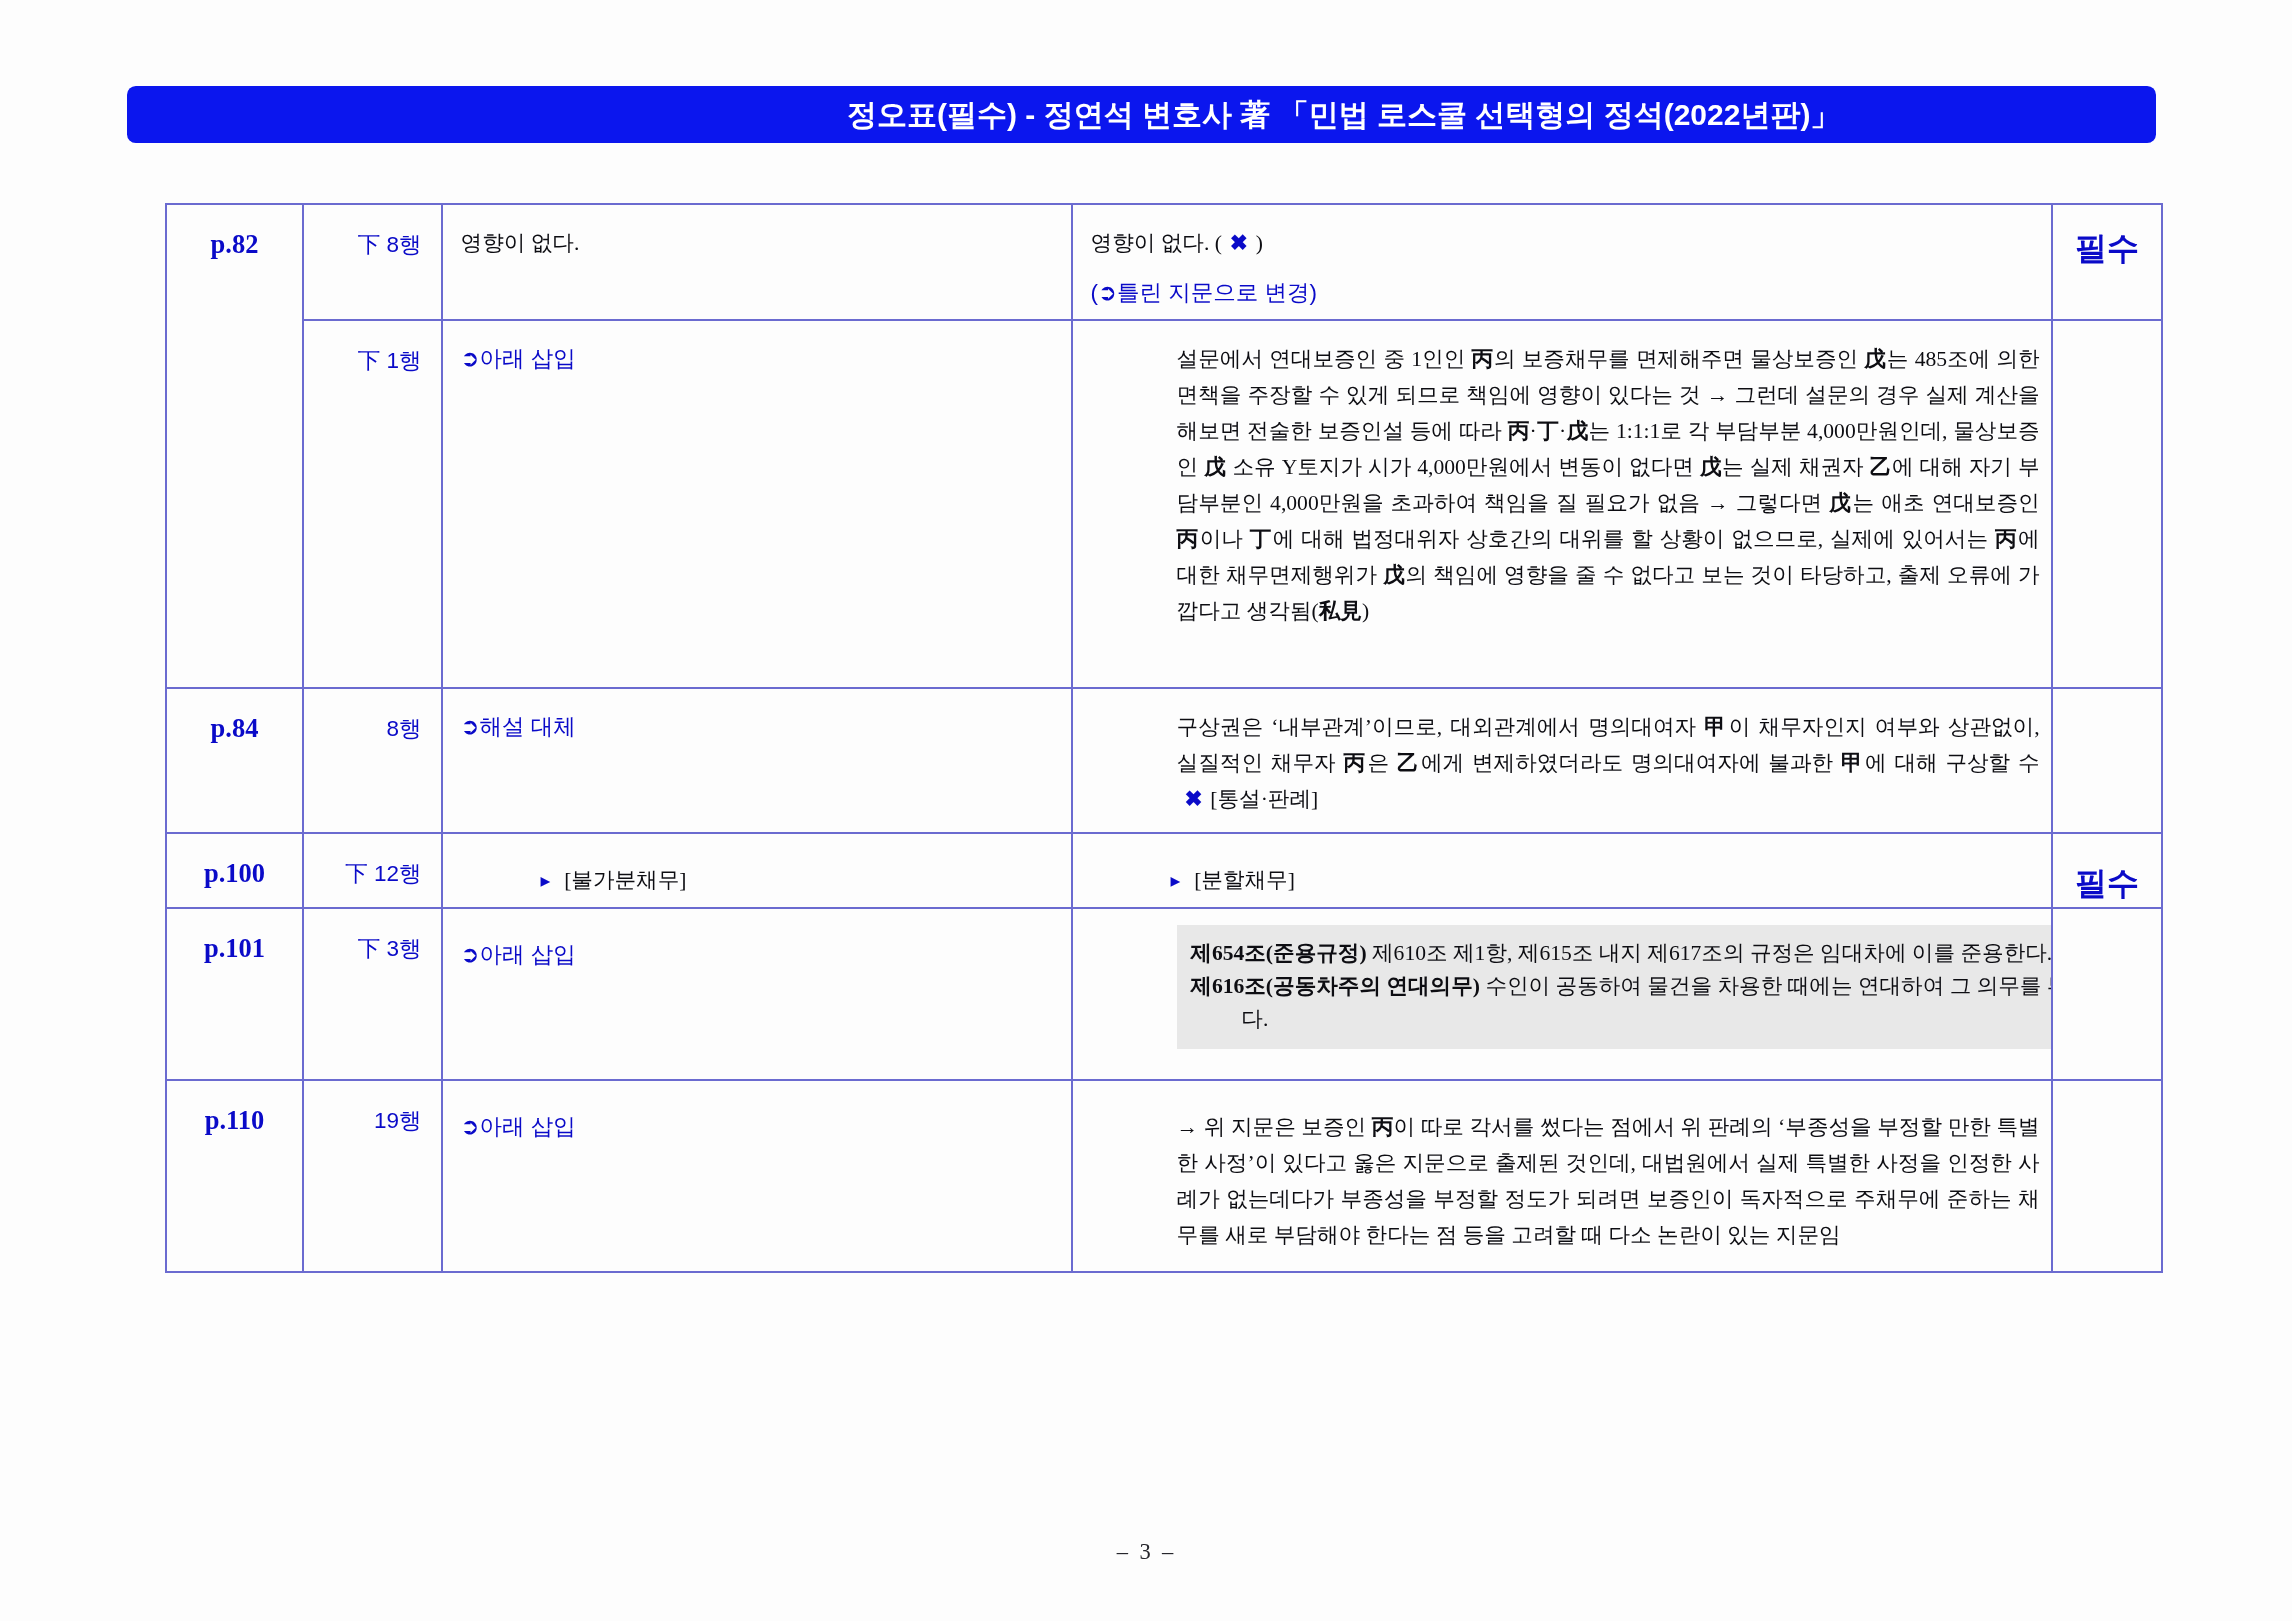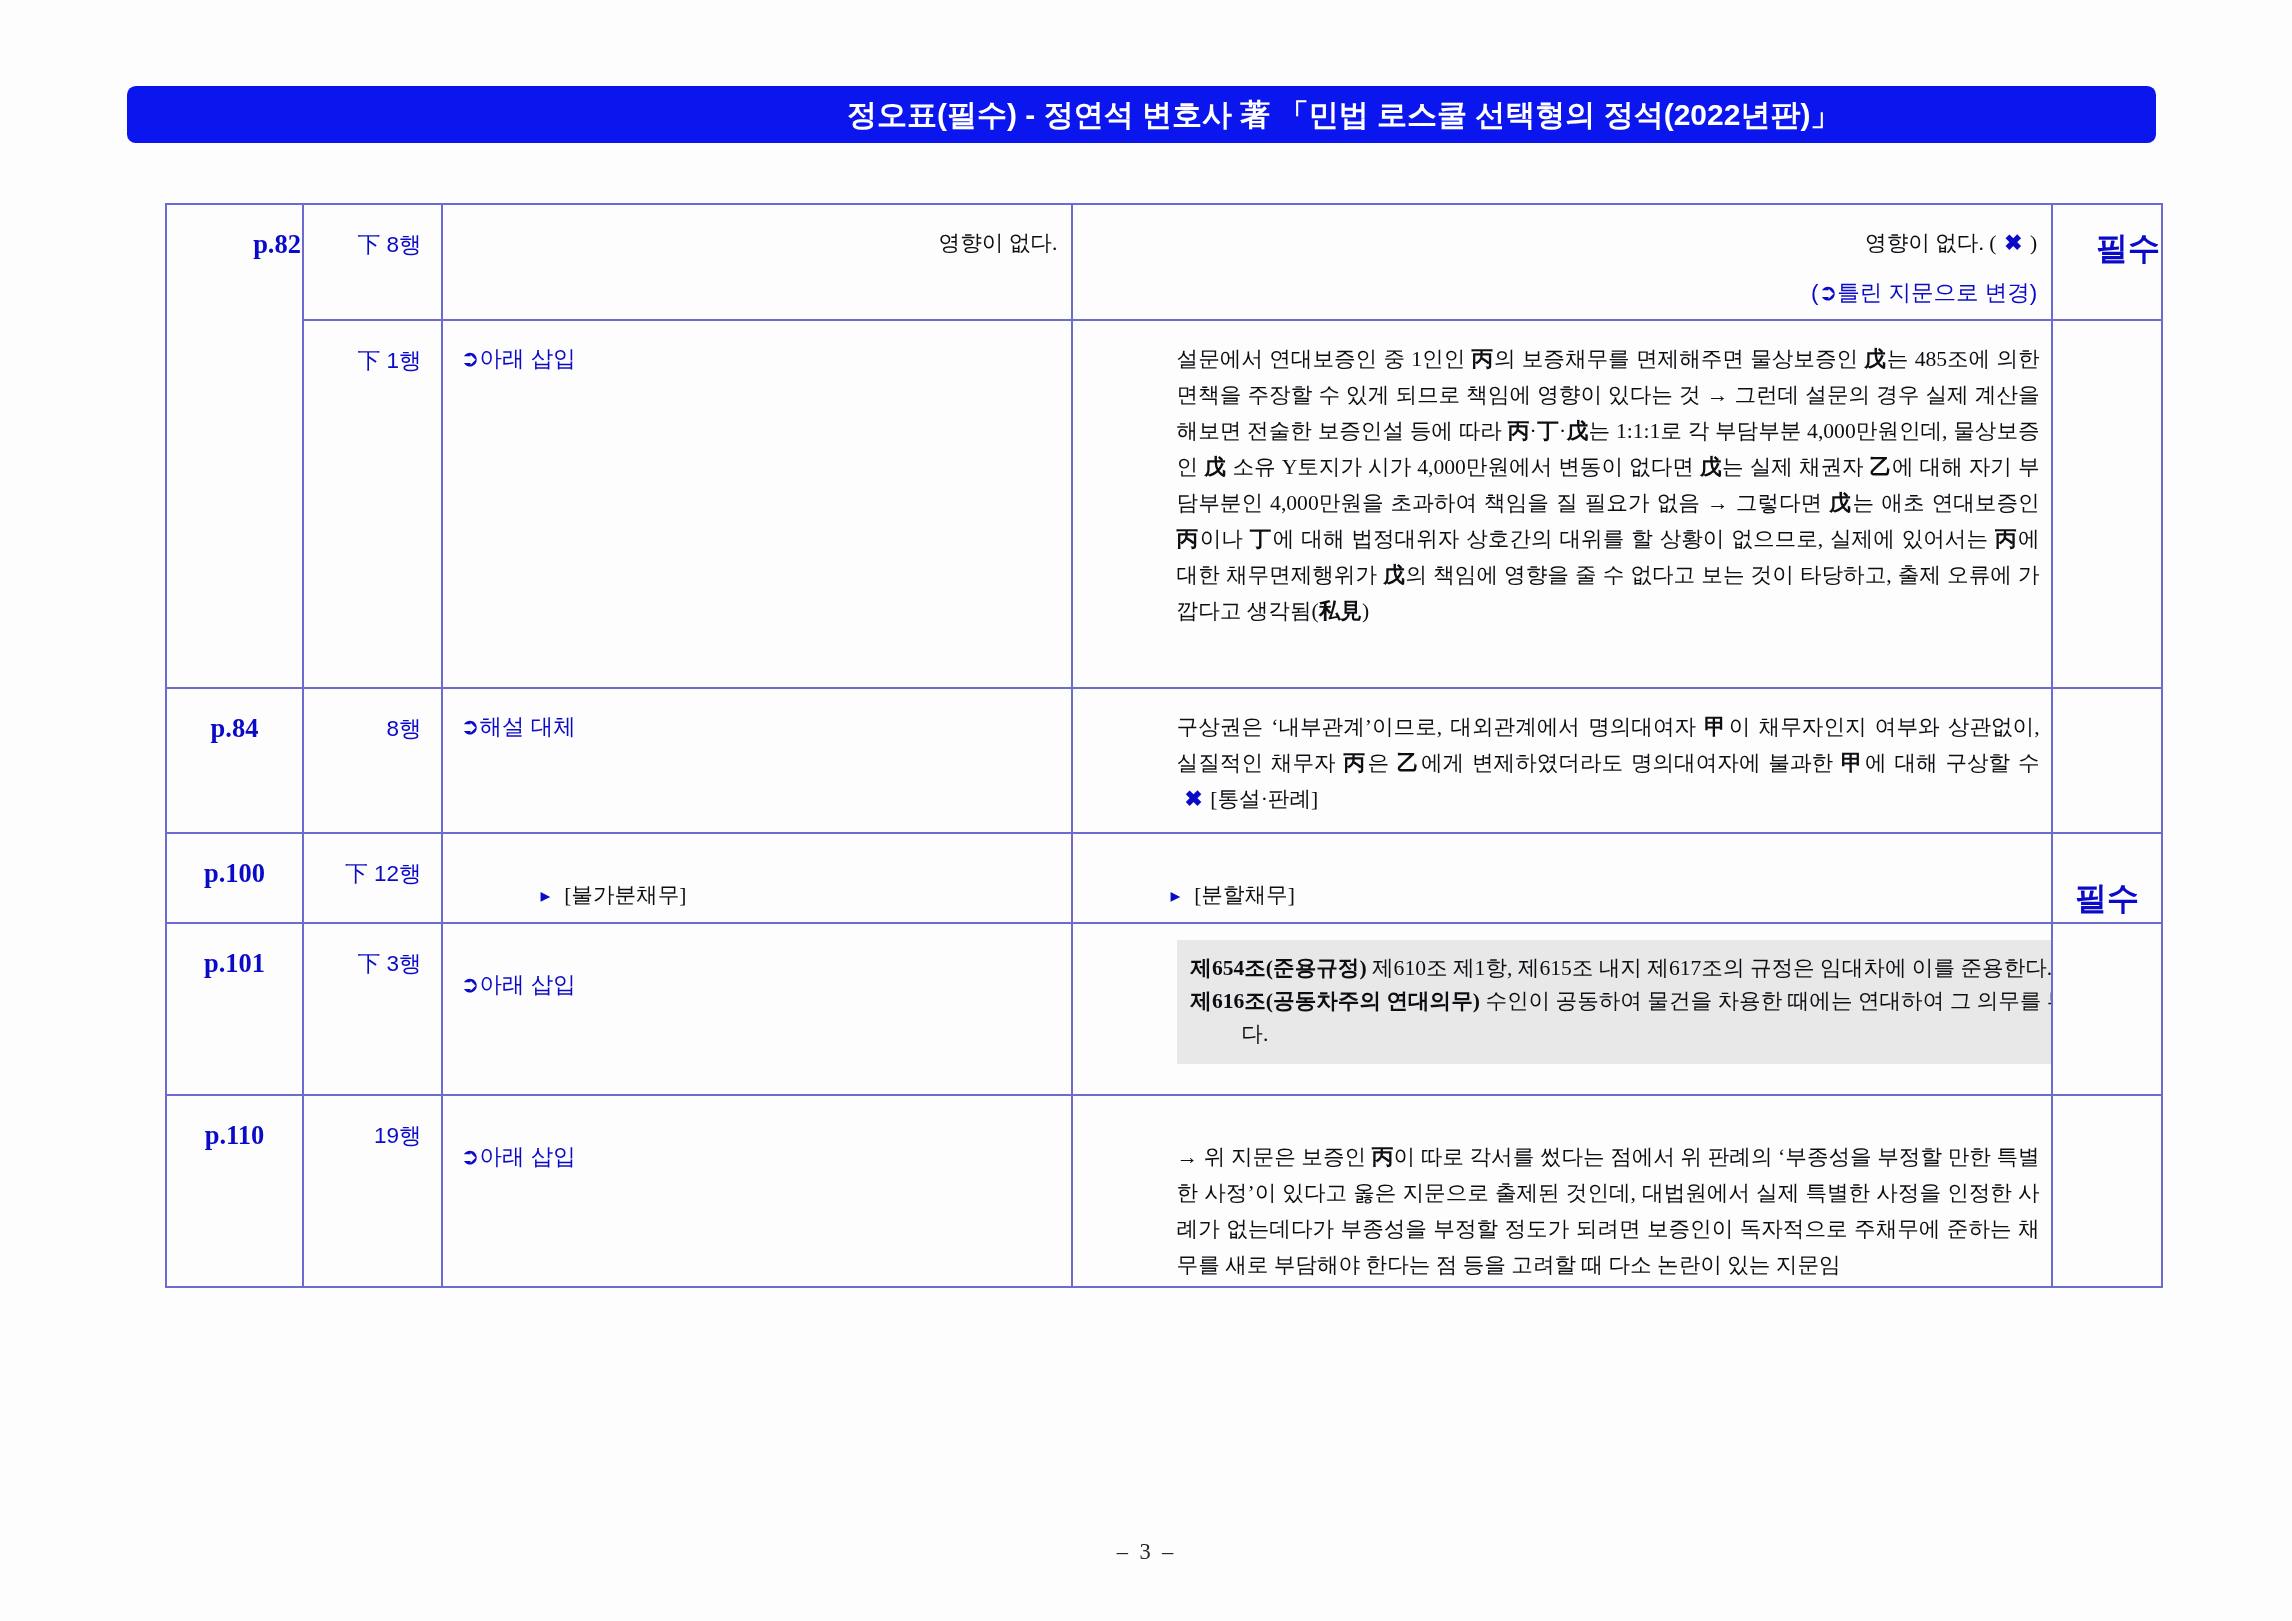--- a/index.html
+++ b/index.html
@@ -35,21 +35,21 @@
     vertical-align: top;
     box-sizing: border-box;
     overflow: hidden;
   }
   tr.r82a  { height: 116px; }
   tr.r82b  { height: 368px; }
   tr.r84   { height: 145px; }
   tr.r100  { height: 74px; }
   tr.r101  { height: 172px; }
   tr.r110  { height: 192px; }
-  tr.sub-top td { border-bottom: 2px dotted #9b9bd2; text-align: right; }
+  tr.sub-top td { border-bottom: 2px dotted #9b9bd2; }
   .page-cell {
     text-align: center;
     padding-top: 23.5px;
     font-weight: bold;
     font-size: 26.5px;
     color: var(--accent_blue, #0a0ac8);
     font-family: "Liberation Serif", serif;
   }
   .line-cell {
     text-align: right;
@@ -92,21 +92,21 @@
     font-size: 32px;
     color: var(--accent_blue, #0a0ac8);
   }
   .para {
     width: 863px;
     margin-left: 86px;
     text-align: justify;
     margin-top: 0;
     margin-bottom: 0;
   }
-  .pad-more { padding-top: 43px; }
+  .pad-more { padding-top: 28px; }
   .tri-indent { margin-left: 80px; display: inline-block; }
   .triangle {
     color: var(--accent_blue, #0a0ac8);
     font-size: 19.6px;
     margin-right: 13.7px;
     font-family: "Liberation Sans", sans-serif;
   }
   .graybox {
     background: var(--gray_box, #e8e8e8);
     width: 974px;

